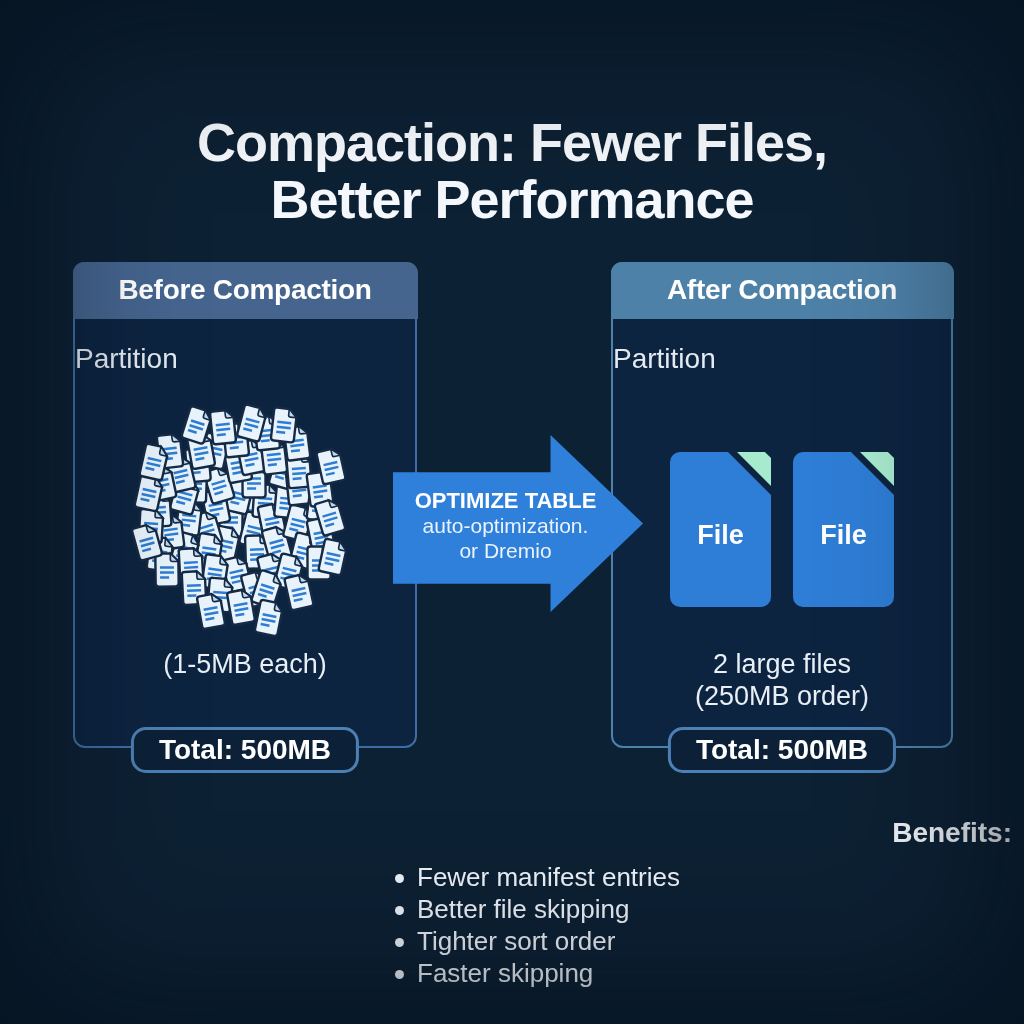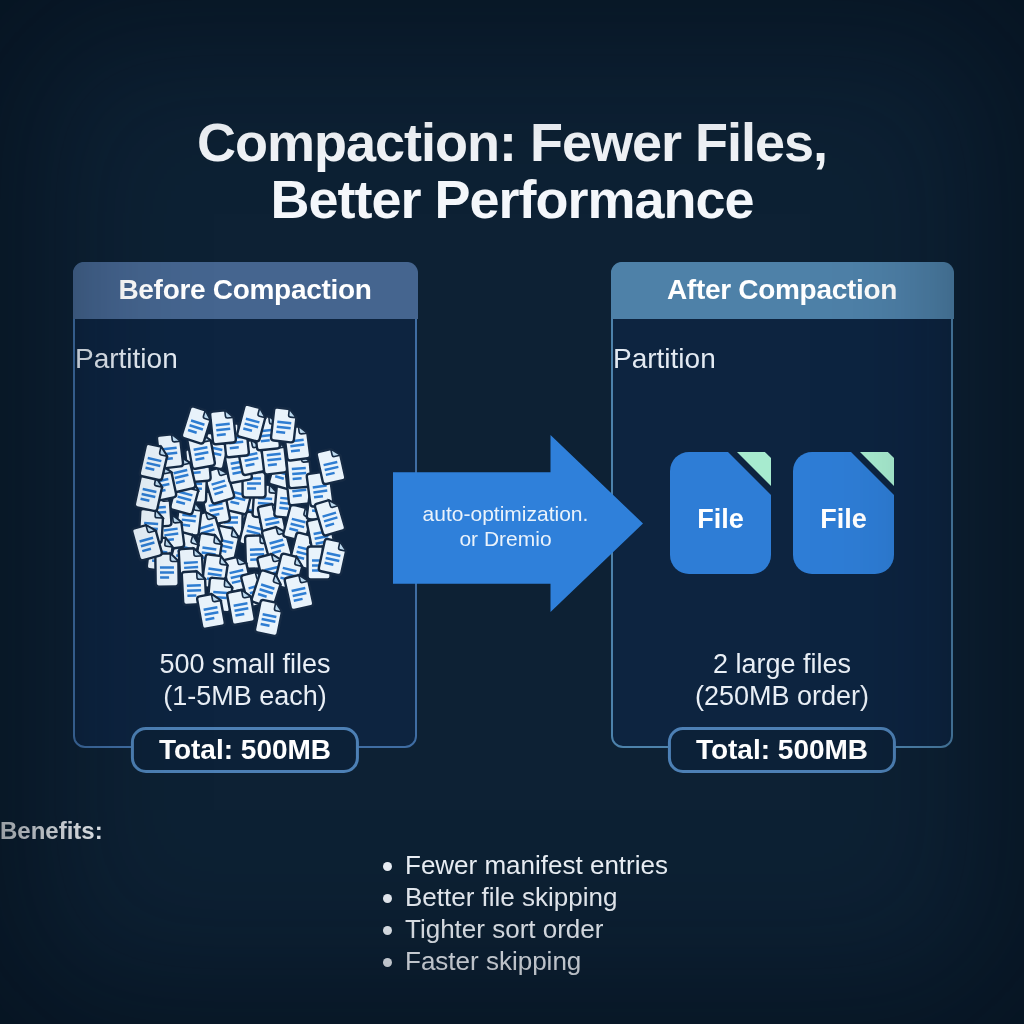--- a/index.html
+++ b/index.html
@@ -50,40 +50,40 @@
     color:#ffffff;font-weight:700;font-size:28px;z-index:8}
 
   
   .cluster{position:absolute;left:0;top:0;width:100%;height:100%;overflow:visible}
   .sfile{position:absolute;width:30px;height:38px}
   .sfile svg{display:block}
 
   
   .bigfiles{position:absolute;top:188px;left:0;right:0;
     display:flex;justify-content:center;gap:22px}
-  .bigfile{position:relative;width:101px;height:122px;background:var(--file-blue);
-    border-radius:19px;display:flex;align-items:center;justify-content:center}
+  .bigfile{position:relative;width:101px;height:155px;background:var(--file-blue);
+    border-radius:10px;display:flex;align-items:center;justify-content:center}
   .bigfile .notch{position:absolute;top:-1px;right:-1px;width:45px;height:45px;
     background:var(--panel-body);clip-path:polygon(0 0,100% 0,100% 100%)}
   .bigfile .fold{position:absolute;top:0;right:0;width:34px;height:34px;
     background:var(--fold-mint);clip-path:polygon(0 0,82% 0,100% 18%,100% 100%)}
   .bigfile .label{color:#ffffff;font-weight:700;font-size:27px;margin-top:12px}
 
   
   .arrow{position:absolute;left:393px;top:435px;width:250px;height:177px;
     background:var(--arrow-blue);z-index:6;display:flex;align-items:center;
     clip-path:polygon(0 21%,63% 21%,63% 0,100% 50%,63% 100%,63% 84%,0 84%)}
   .arrow-text{width:90%;text-align:center;font-size:21px;line-height:25px;
     color:#eaf2fb;margin-top:4px}
   .arrow-text .l1{font-weight:700;color:#ffffff;font-size:22px}
 
   
-  .benefits-heading{position:absolute;top:817px;left:0;right:12px;text-align:left;
-    font-weight:700;font-size:24px;color:#f2f6fa}
-  .benefits-list{position:absolute;left:383px;top:849px;margin:0;padding:0;
+  .benefits-heading{position:absolute;top:817px;left:0;right:12px;text-align:right;
+    font-weight:700;font-size:28px;color:#f2f6fa}
+  .benefits-list{position:absolute;left:383px;top:849px;margin:12px;padding:0;
     list-style:none;font-size:26px;line-height:32px;color:#edf2f8}
   .benefits-list li{white-space:nowrap}
   .bullet{display:inline-block;width:9px;height:9px;border-radius:50%;
     background:#edf2f8;margin-right:13px;vertical-align:3px}
 </style>
 </head>
 <body>
 
 <div class="stage">
 
@@ -705,21 +705,20 @@
           <svg width="30" height="38" viewBox="0 0 30 38">
             <path d="M3.5 5.5 Q3.5 2.5 6.5 2.5 H18.5 L26.5 10.5 V32.5 Q26.5 35.5 23.5 35.5 H6.5 Q3.5 35.5 3.5 32.5 Z" fill="#e9f3fb" stroke="#152a44" stroke-width="2.4"></path>
             <path d="M18.5 2.5 L26.5 10.5 H20.5 Q18.5 10.5 18.5 8.5 Z" fill="#bcd9ee" stroke="#152a44" stroke-width="1.6"></path>
             <line x1="8" y1="16.5" x2="22" y2="16.5" stroke="#2e7dd2" stroke-width="2.5"></line>
             <line x1="8" y1="21.5" x2="22" y2="21.5" stroke="#2e7dd2" stroke-width="2.5"></line>
             <line x1="8" y1="26.5" x2="17" y2="26.5" stroke="#2e7dd2" stroke-width="2.5"></line>
           </svg>
         </div>
       </div>
     <div class="files-caption">
-      <span>500 small files</span>
       <span>(1-5MB each)</span>
     </div>
     <div class="total-badge">
       <span>Total: 500MB</span>
     </div>
   </section>
 
   <section class="panel panel-after">
     <header class="panel-header">
       <span>After Compaction</span>
@@ -741,20 +740,21 @@
       <span>2 large files</span>
       <span>(250MB order)</span>
     </div>
     <div class="total-badge">
       <span>Total: 500MB</span>
     </div>
   </section>
 
   <div class="arrow">
     <div class="arrow-text">
+      <div class="l1">OPTIMIZE TABLE</div>
       <div>auto-optimization.</div>
       <div>or Dremio</div>
     </div>
   </div>
 
   <div class="benefits-heading">Benefits:</div>
   <ul class="benefits-list">
       <li><span class="bullet"></span><span>Fewer manifest entries</span></li>
       <li><span class="bullet"></span><span>Better file skipping</span></li>
       <li><span class="bullet"></span><span>Tighter sort order</span></li>

